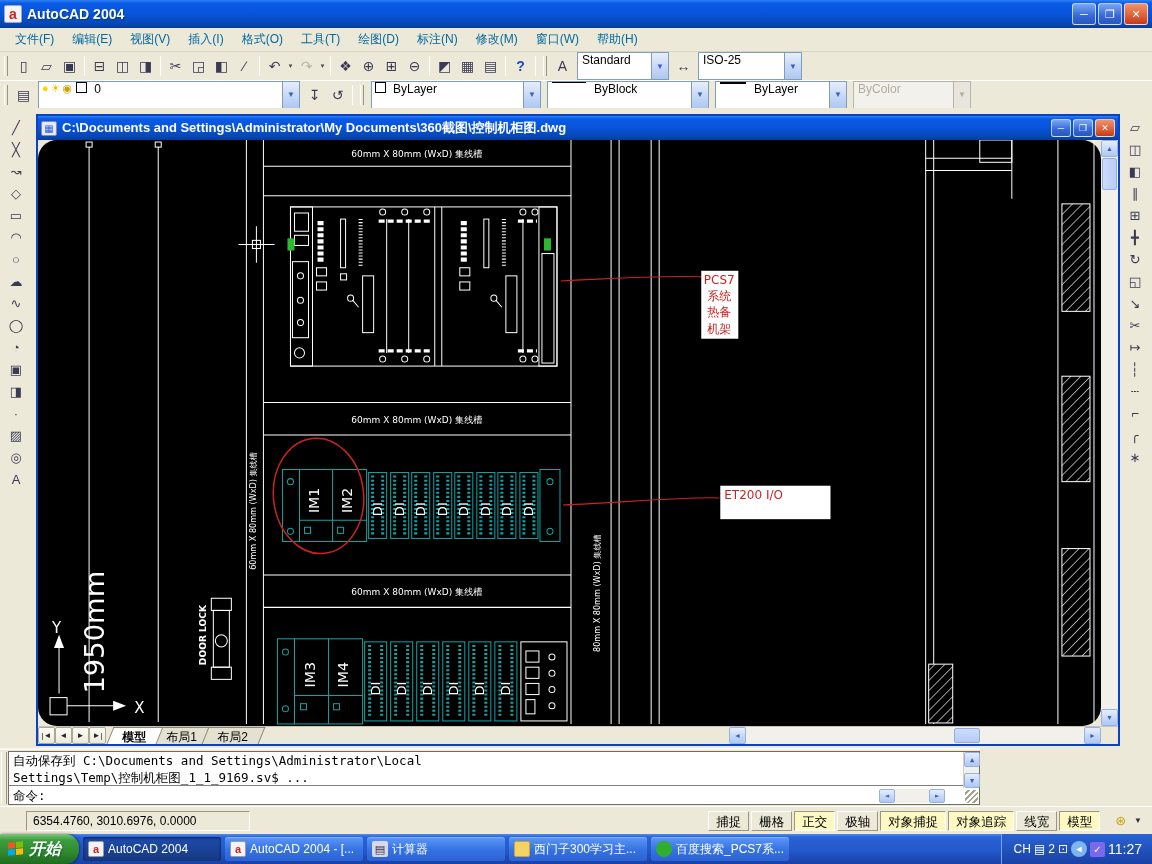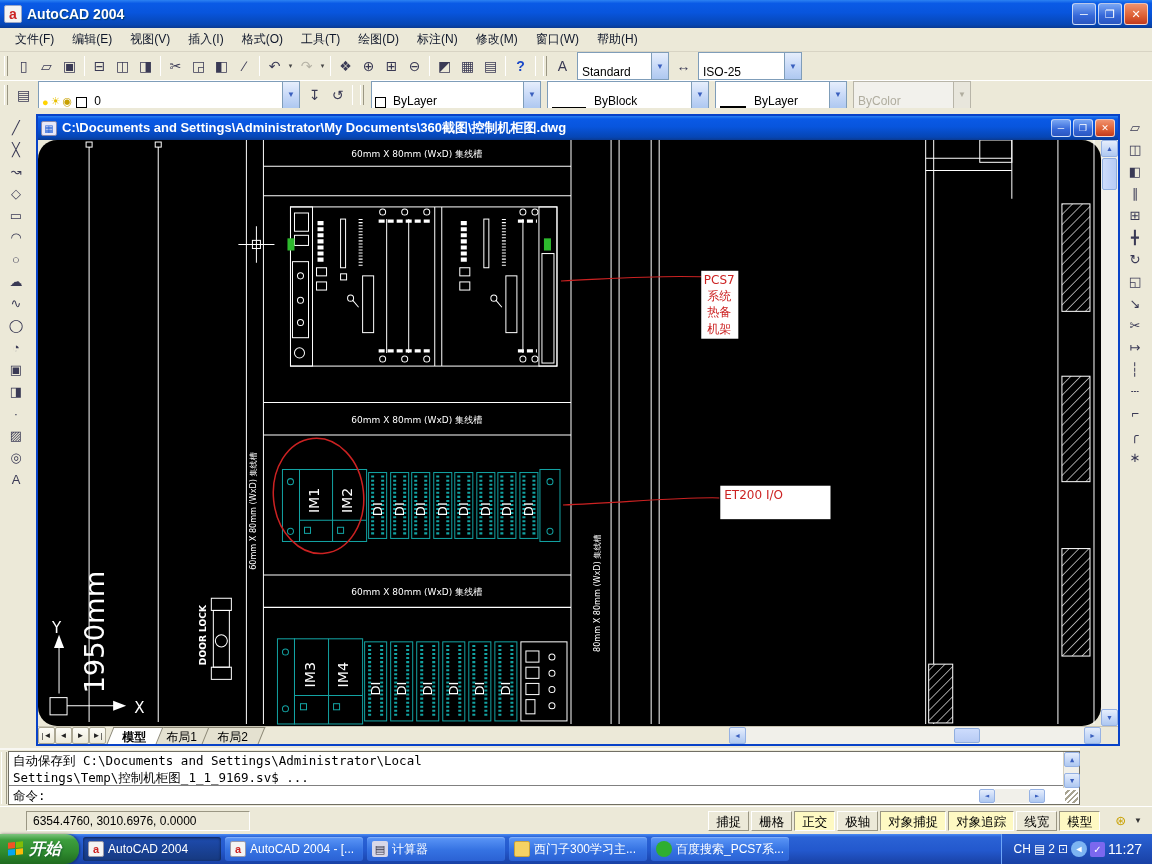--- a/index.html
+++ b/index.html
@@ -15,32 +15,32 @@
   .titlebar .title { color:#fff; font-weight:bold; font-size:14px; text-shadow:1px 1px 1px #0339; flex:1; }
   .winbtns { display:flex; gap:2px; }
   .winbtn { width:24px; height:22px; border-radius:3px; border:1px solid #fffa;
     background:linear-gradient(180deg,#7aa7f4,#3567d8 60%,#2a56c0); color:#fff; font-size:11px;
     text-align:center; line-height:20px; }
   .winbtn.close { background:linear-gradient(180deg,#f0926f,#dd5f33 60%,#c13a1e); }
 
   
   .menubar { position:absolute; left:0; top:28px; width:1152px; height:24px; background:#ece9d8;
     border-bottom:1px solid #d8d4c4; display:flex; align-items:center; padding-left:6px; }
-  .menu-item { padding:3px 9px; color:#0f172a; }
+  .menu-item { padding:3px 9px; color:#0369a1; }
 
   
   .toolbar { position:absolute; left:0; width:1152px; height:28px; background:#ece9d8; display:flex; align-items:center; }
   .tb1 { top:52px; } .tb2 { top:80px; border-top:1px solid #fff; }
   .grip { width:4px; height:20px; margin:0 4px; border-left:1px solid #fff; border-right:1px solid #9a9683; }
   .tsep { width:1px; height:20px; background:#b4b0a0; border-right:1px solid #fff; margin:0 3px; }
   .tool-btn { width:23px; height:23px; display:flex; align-items:center; justify-content:center;
     color:#3a3a55; font-size:14px; }
   .tool-btn.disabled { color:#b5b2a5; }
   .dd-mini { width:9px; color:#444; font-size:7px; text-align:center; }
-  .combo { height:28px; background:#fff; border:1px solid #7f9db9; display:flex; align-items:flex-end; margin:0 3px; }
+  .combo { height:28px; background:#fff; border:1px solid #7f9db9; display:flex; align-items:flex-start; margin:0 3px; }
   .combo .val { flex:1; padding-left:4px; font-size:12px; white-space:nowrap; overflow:hidden; }
   .combo .dd { width:17px; height:100%; background:linear-gradient(180deg,#e6eefc,#c6d8f7 55%,#aec8f0);
     border-left:1px solid #7f9db9; color:#3a5fbe; font-size:8px; display:flex; align-items:center; justify-content:center; }
   .combo.disabled { background:#f2f1ec; border-color:#b8b5a8; }
   .combo.disabled .val { color:#b0ad9f; }
   .combo.disabled .dd { background:#e8e6dc; color:#b0ad9f; border-left-color:#b8b5a8; }
   .swatch { width:11px; height:11px; border:1px solid #000; background:#fff; margin:0 3px; }
   .ltline { width:34px; border-top:1px solid #000; margin:0 4px; }
   .lwline { width:26px; border-top:2px solid #000; margin:0 4px; }
   .layer-ico { font-size:11px; margin:0 1px; }
@@ -81,21 +81,21 @@
   .tab > span { display:block; transform:skewX(22deg); font-size:12px; }
   .tab.active { background:#fff; font-weight:bold; z-index:2; position:relative; }
   .tabfill { flex:1; }
   .hscroll { display:flex; align-items:stretch; width:372px; }
   .htrack { position:relative; flex:1; background:#f1f0ea; }
   .hthumb { position:absolute; top:1px; left:208px; width:26px; height:15px;
     background:linear-gradient(180deg,#cddcfc,#b7cbf5); border:1px solid #90aede; border-radius:2px; }
   .corner { width:17px; background:#ece9d8; }
 
   
-  .cmdwin { position:absolute; left:0; top:748px; width:1080px; height:58px; background:#ece9d8;
+  .cmdwin { position:absolute; left:0; top:748px; width:980px; height:58px; background:#ece9d8;
     border-top:2px solid #f8f7f2; display:flex; }
   .cmd-grip { width:6px; margin:2px 1px; border-left:1px solid #fff; border-right:1px solid #9a9683; }
   .cmd-box { flex:1; border:1px solid #716f64; background:#fff; margin:1px 0; position:relative;
     font-family:"DejaVu Sans Mono","Liberation Mono",monospace; font-size:12.5px; }
   .cmd-history { padding:1px 4px; height:33px; }
   .cmd-sep { border-top:1px solid #808080; }
   .cmd-prompt { padding:2px 4px; }
   .cmd-vscroll { position:absolute; right:0; top:0; width:16px; height:36px; display:flex; flex-direction:column; justify-content:space-between; background:#f1f0ea; border-left:1px solid #d4d0c0; }
   .cmd-vscroll .sbtn { width:16px; height:15px; }
   .cmd-hscroll { position:absolute; right:34px; bottom:1px; display:flex; }

